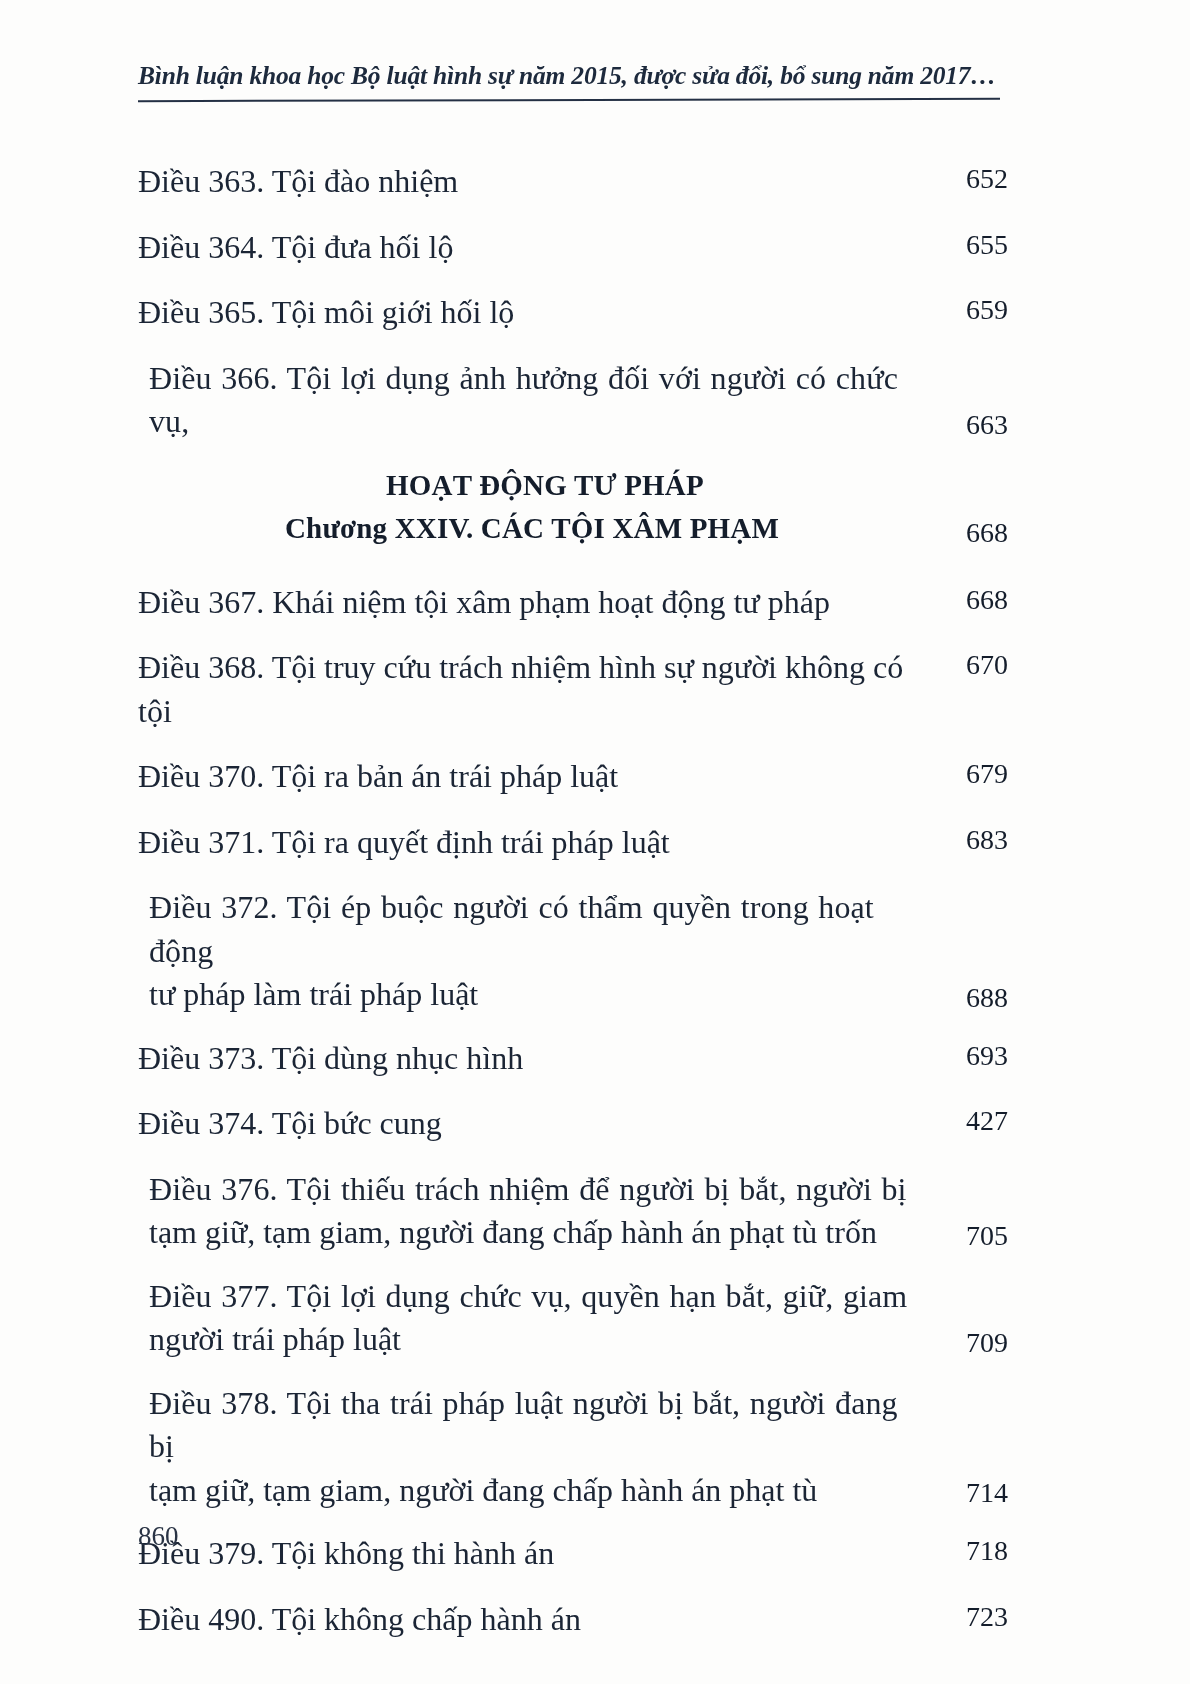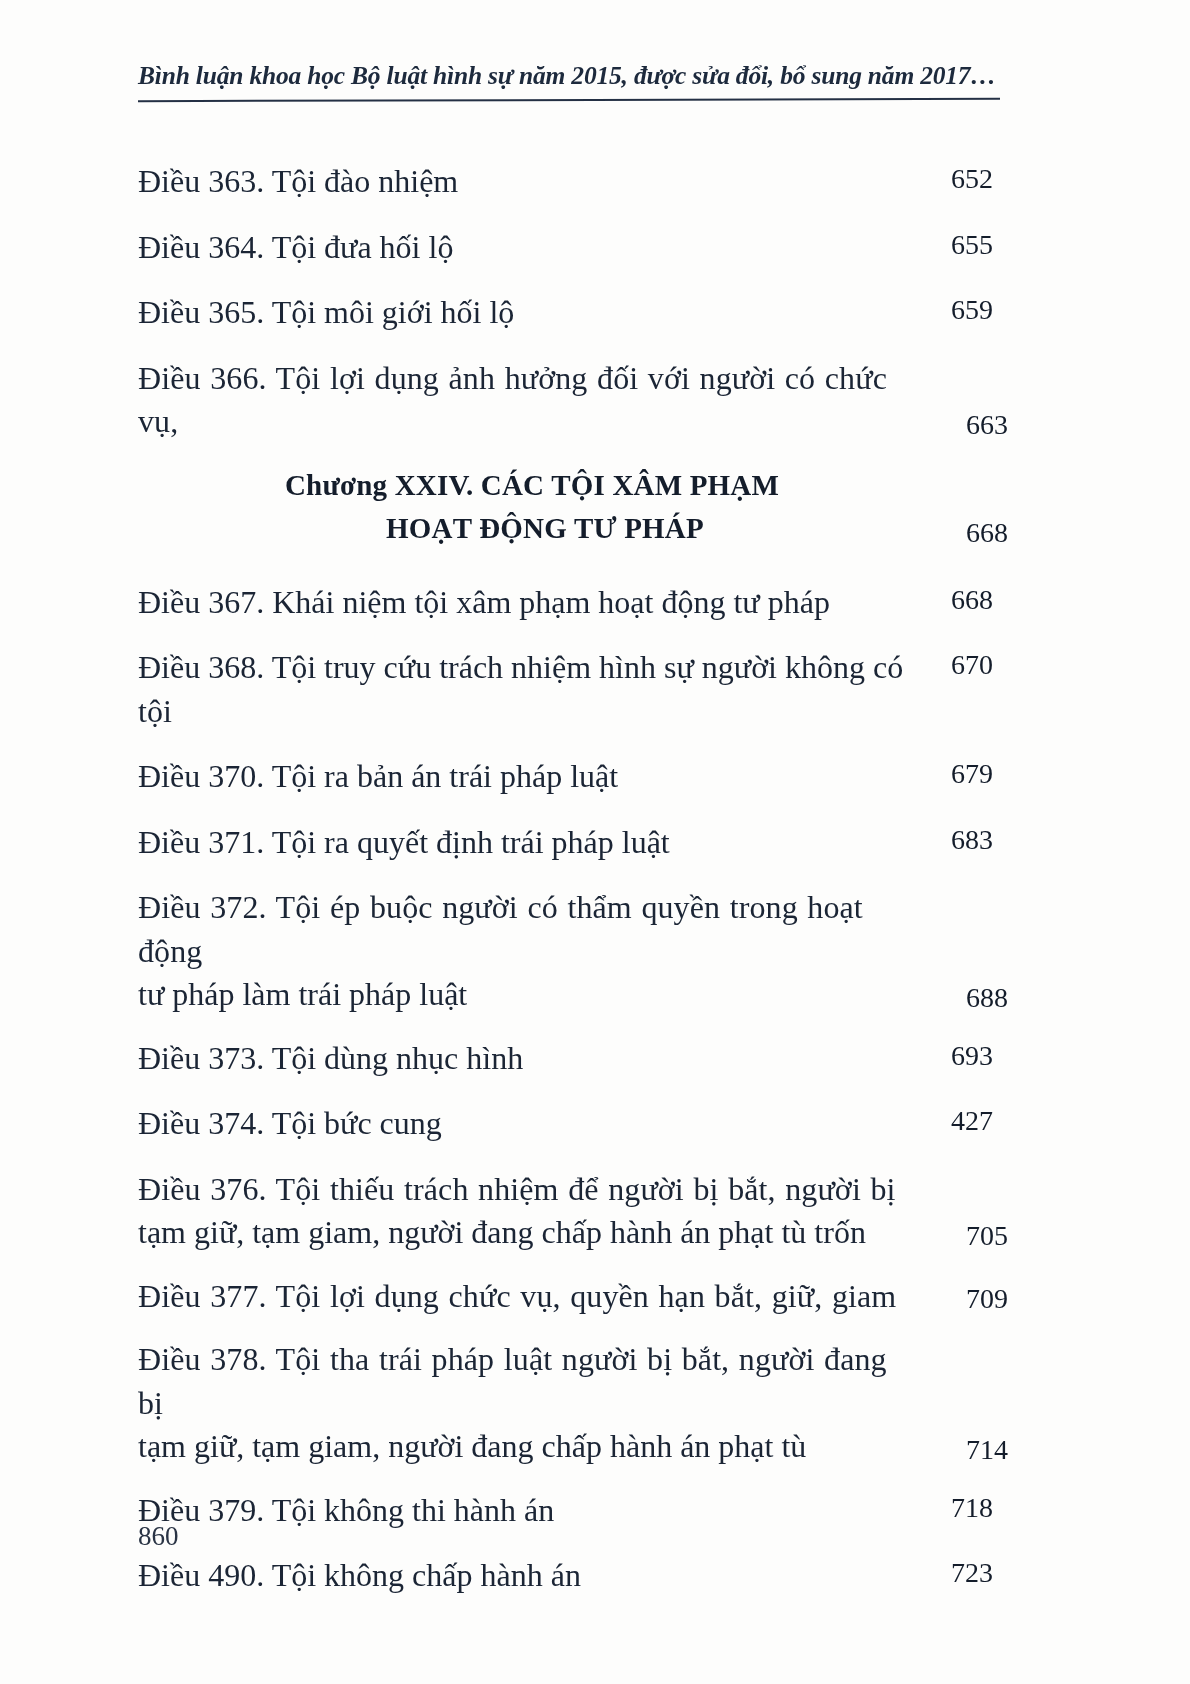--- a/index.html
+++ b/index.html
@@ -73,24 +73,24 @@
   .entry .page-no {
     font-size: 28px;
     line-height: 1.36;
     color: #141d2b;
     flex: 0 0 auto;
     width: 72px;
     text-align: right;
   }
 
   
-  .entry.one-line .page-no { align-self: flex-start; text-align: center; }
-
-  
-  .entry.two-line { margin-bottom: 20px; }
+  .entry.one-line .page-no { align-self: flex-start; }
+
+  
+  .entry.two-line { margin-bottom: 20px; margin-left: 11px; }
   .entry.two-line .title { max-width: 772px; }
   .entry.two-line .page-no { align-self: flex-end; }
 
   .title .l1 { display: block; }
   .title .l2 { display: block; }
 
   
   .entry.two-line .title .l1 {
     letter-spacing: 0.1px;
     word-spacing: 1.5px;
@@ -167,22 +167,22 @@
 
     <div class="entry two-line">
       <div class="title">
         <span class="l1">Điều 366. Tội lợi dụng ảnh hưởng đối với người có chức vụ,</span>
       </div>
       <div class="page-no">663</div>
     </div>
 
     <div class="chapter">
       <div class="chapter-lines">
+        <span class="chapter-line line-2">HOẠT ĐỘNG TƯ PHÁP</span>
         <span class="chapter-line line-1">Chương XXIV. CÁC TỘI XÂM PHẠM</span>
-        <span class="chapter-line line-2">HOẠT ĐỘNG TƯ PHÁP</span>
       </div>
       <div class="page-no">668</div>
     </div>
 
     <div class="entry one-line">
       <div class="title">Điều 367. Khái niệm tội xâm phạm hoạt động tư pháp</div>
       <div class="page-no">668</div>
     </div>
 
     <div class="entry one-line">
@@ -224,20 +224,21 @@
       <div class="title">
         <span class="l1">Điều 376. Tội thiếu trách nhiệm để người bị bắt, người bị</span>
         <span class="l2">tạm giữ, tạm giam, người đang chấp hành án phạt tù trốn</span>
       </div>
       <div class="page-no">705</div>
     </div>
 
     <div class="entry two-line">
       <div class="title">
         <span class="l1">Điều 377. Tội lợi dụng chức vụ, quyền hạn bắt, giữ, giam</span>
+        <span class="l2">người trái pháp luật</span>
       </div>
       <div class="page-no">709</div>
     </div>
 
     <div class="entry two-line">
       <div class="title">
         <span class="l1">Điều 378. Tội tha trái pháp luật người bị bắt, người đang bị</span>
         <span class="l2">tạm giữ, tạm giam, người đang chấp hành án phạt tù</span>
       </div>
       <div class="page-no">714</div>

